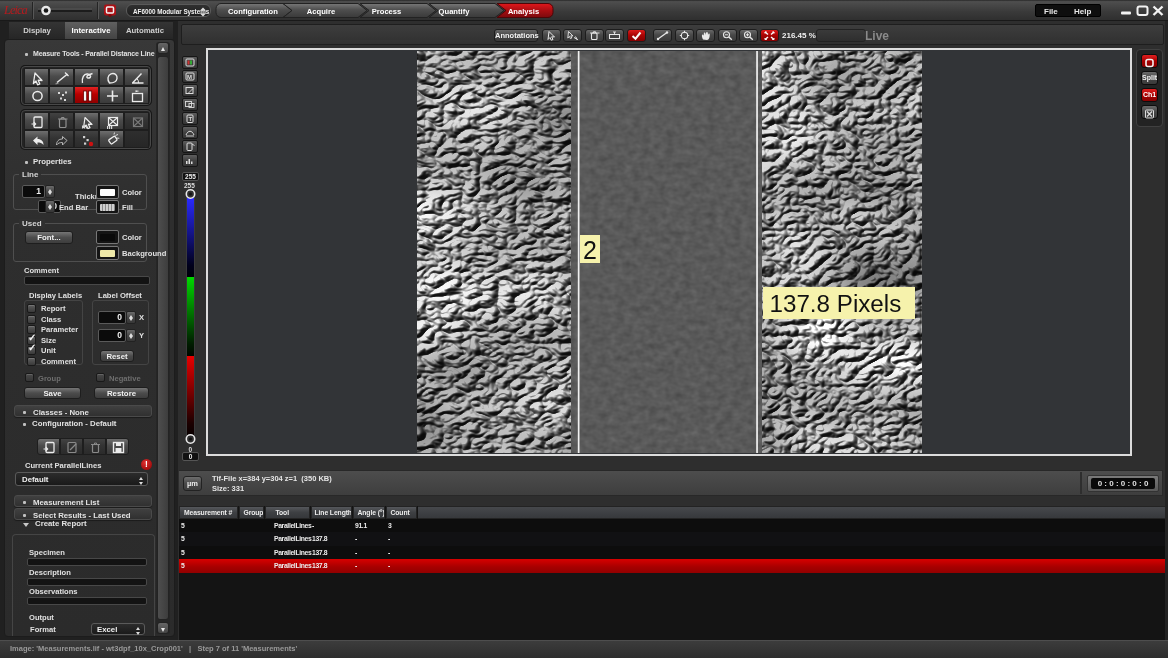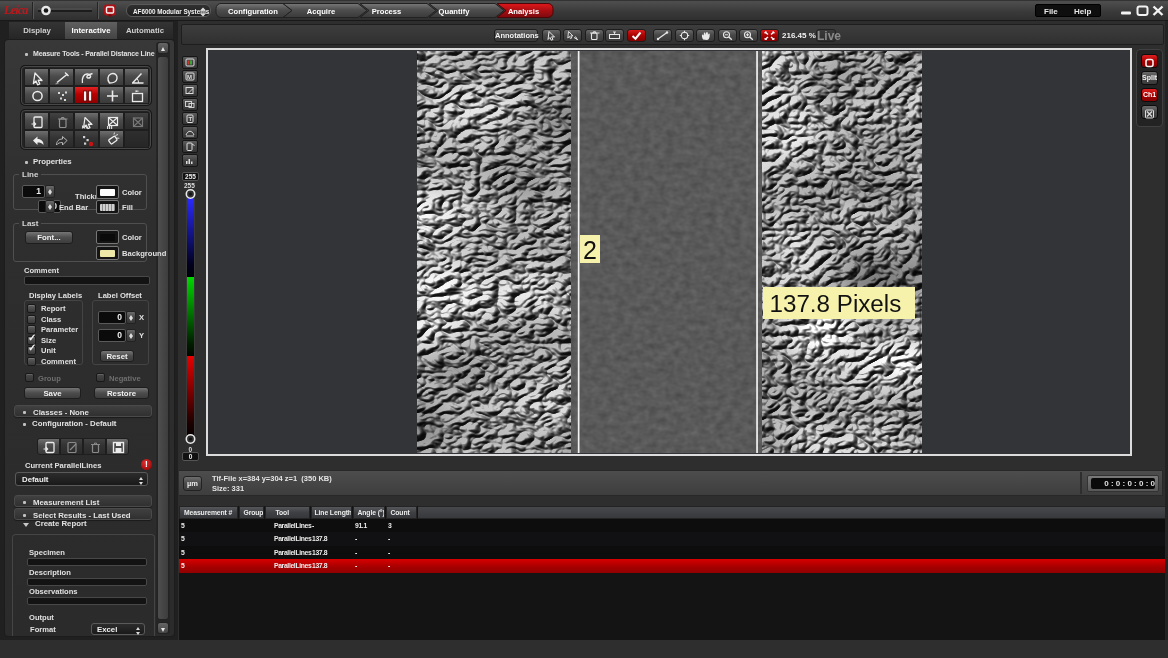--- a/index.html
+++ b/index.html
@@ -4,21 +4,21 @@
 <style>
 * { margin:0; padding:0; box-sizing:border-box; }
 html,body { width:1168px; height:658px; overflow:hidden; background:#2b2b2b; font-family:"Liberation Sans", sans-serif; }
 .abs { position:absolute; }
 #win { position:relative; width:1168px; height:658px; background:#2e2e2e; overflow:hidden; }
 .nw { white-space:nowrap; }
 
 
 #topbar { position:absolute; left:0; top:0; width:1168px; height:21px;
   background:linear-gradient(#272727,#4e4e4e 8%,#3a3a3a 58%,#2f2f2f); border-bottom:1px solid #191919; }
-.logo { position:absolute; left:4px; top:3px; font-family:"Liberation Serif",serif; font-style:italic; font-weight:bold; font-size:12.5px; color:#b61b1e; letter-spacing:-1px; }
+.logo { position:absolute; left:4px; top:3px; font-family:"Liberation Serif",serif; font-style:italic; font-weight:normal; font-size:12.5px; color:#b61b1e; letter-spacing:-1px; }
 .vsep { position:absolute; top:2px; width:1px; height:17px; background:#575757; box-shadow:-1px 0 0 #242424; }
 
 
 #filehelp { position:absolute; left:1035px; top:4px; width:66px; height:13px; background:#0e0e0e; border-radius:2px; border:1px solid #000; color:#e8e8e8; font-size:8px; font-weight:bold; }
 #filehelp span { position:absolute; top:2px; }
 
 
 #leftpanel { position:absolute; left:0; top:21px; width:178px; height:619px; background:#202020; }
 .tab { position:absolute; top:1px; height:17px; font-size:7.8px; font-weight:bold; color:#cfcfcf; text-align:center; line-height:17px; }
 #panelbody { position:absolute; left:4px; top:18px; width:171px; height:598px; background:linear-gradient(#383838,#2e2e2e 30%,#2b2b2b); border:1px solid #1c1c1c; border-radius:4px; overflow:hidden; }
@@ -307,21 +307,21 @@
       <div class="spin" style="left:24px; top:25px; width:23px; padding-right:3px;">20</div>
       <div class="spinarr" style="left:31px; top:25px;"></div>
       <div class="plabel" style="left:45px; top:27.5px;">End Bar</div>
       <div class="swatch" style="left:82px; top:25px;">
             <div class="inner" style="background:repeating-linear-gradient(90deg,#cfcfcf 0 2px,#8a8a8a 2px 3px);"></div>
           </div>
       <div class="plabel" style="left:108px; top:27.5px;">Fill</div>
     </div>
 
     <div class="groupbox" style="left:8px; top:183px; width:134px; height:39px;">
-      <div class="grouplabel">Last</div>
+      <div class="grouplabel">Used</div>
       <div class="pbtn" style="left:11px; top:7px; width:48px; height:13px; line-height:12px;">Font...</div>
       <div class="swatch" style="left:82px; top:6px;">
             <div class="inner" style="background:#0a0a0a;"></div>
           </div>
       <div class="plabel" style="left:108px; top:8.5px;">Color</div>
       <div class="swatch" style="left:82px; top:22px;">
             <div class="inner" style="background:#eee8a8;"></div>
           </div>
       <div class="plabel" style="left:108px; top:24.5px;">Background</div>
     </div>
@@ -492,21 +492,21 @@
           <path d="M6,4.8 h3 M7.5,3.3 v3" stroke="#e8e8e8" stroke-width="1"></path>
         </svg>
       </div>
   <div class="tbbtn red" style="left:578.3px;">
         <svg width="17" height="11">
           <path d="M4,2 l3,2.5 M13,2 l-3,2.5 M4,9.5 l3,-2.5 M13,9.5 l-3,-2.5" stroke="#f8f8f8" stroke-width="1.5"></path>
           <path d="M4,2 l1.8,0 M4,2 l0,1.5 M13,2 l-1.8,0 M13,2 l0,1.5 M4,9.5 l1.8,0 M4,9.5 l0,-1.5 M13,9.5 l-1.8,0 M13,9.5 l0,-1.5" stroke="#f8f8f8" stroke-width="1"></path>
         </svg>
       </div>
   <div class="abs nw" style="left:600px; top:6px; color:#f0f0f0; font-size:8px; font-weight:bold;">216.45 %</div>
-  <div class="abs nw" style="left:634px; top:4px; width:20px; height:13px; background:linear-gradient(#3a3a3a,#2e2e2e); border:1px solid #222; border-radius:3px; color:#8a8a8a; font-size:12px; font-weight:bold; text-align:center; line-height:12px;">Live</div>
+  <div class="abs nw" style="left:634px; top:4px; width:20px; height:13px; background:linear-gradient(#3a3a3a,#2e2e2e); border:1px solid #222; border-radius:3px; color:#8a8a8a; font-size:12px; font-weight:bold; text-align:center; line-height:12px;padding-left:48px;">Live</div>
 </div>
 
 <div id="lutwrap">
   <div class="lutbtn" style="top:56px;">
         <svg width="14" height="11">
           <rect x="3" y="2" width="8" height="7" rx="1" fill="none" stroke="#ddd" stroke-width="1"></rect>
           <rect x="4.5" y="3.5" width="2" height="4" fill="#c33"></rect>
           <rect x="7" y="3.5" width="2" height="4" fill="#3a3"></rect>
         </svg>
       </div>
@@ -665,21 +665,21 @@
         <path d="M5,3.5 l5,5 M10,3.5 l-5,5" stroke="#ddd" stroke-width="1.2"></path>
       </svg>
 </div>
 
 <div id="statusbar">
   <div class="abs" style="left:4px; top:4.5px; width:19px; height:15px; background:linear-gradient(#6e6e6e,#4a4a4a 50%,#3e3e3e); border:1px solid #222; border-radius:3px; color:#f0f0f0; font-size:7.5px; font-weight:bold; text-align:center; line-height:14px;">µm</div>
   <div class="abs nw" style="left:33px; top:3px; color:#e5e5e5; font-size:7.5px; font-weight:bold;">Tif-File x=384 y=304 z=1&nbsp; (350 KB)</div>
   <div class="abs nw" style="left:33px; top:13px; color:#e5e5e5; font-size:7.5px; font-weight:bold;">Size: 331</div>
   <div class="abs" style="left:901px; top:1px; width:2px; height:22px; background:#2e2e2e;"></div>
   <div class="abs" style="left:908px; top:3.5px; width:72px; height:17px; background:linear-gradient(#7a7a7a,#585858); border:1px solid #333; border-radius:2px;">
-    <div class="abs nw" style="left:3px; top:2.5px; width:64px; height:11px; background:#0a0a0a; border-radius:2px; color:#e0e0e0; font-size:8px; font-weight:bold; text-align:right; line-height:11px;">0 : 0 : 0 : 0 : 0</div>
+    <div class="abs nw" style="left:3px; top:2.5px; width:64px; height:11px; background:#0a0a0a; border-radius:2px; color:#e0e0e0; font-size:8px; font-weight:bold; text-align:center; line-height:11px;">0 : 0 : 0 : 0 : 0</div>
   </div>
 </div>
 
 <div id="tablearea">
   <div class="abs" style="left:0; top:0; width:989px; height:9px; background:#2e2e2e;"></div>
   <div class="th" style="left:0px; width:59px;">Measurement #</div>
   <div class="th" style="left:59.5px; width:25.5px;">Group</div>
   <div class="th" style="left:85.5px; width:45.5px; padding-left:10px;">Tool</div>
   <div class="th" style="left:131.5px; width:41.5px; padding-left:3px;">Line Length</div>
   <div class="th" style="left:173.5px; width:32.5px;">Angle (°)</div>
@@ -710,14 +710,17 @@
     <span class="tcell" style="left:2px;">5</span>
         <span class="tcell" style="left:95px;">ParallelLines</span>
         <span class="tcell" style="left:133px;">137.8</span>
         <span class="tcell" style="left:176px;">-</span>
         <span class="tcell" style="left:209px;">-</span>
   </div>
 </div>
 
 <div class="abs" style="left:1165px; top:21px; width:3px; height:619px; background:#232323;"></div>
 
+<div id="footer">
+  <span class="nw" style="margin-left:10px;">Image: 'Measurements.lif - wt3dpf_10x_Crop001'&nbsp;&nbsp; |&nbsp;&nbsp; Step 7 of 11 'Measurements'</span>
+</div>
 
 </div>
 
 </body></html>

